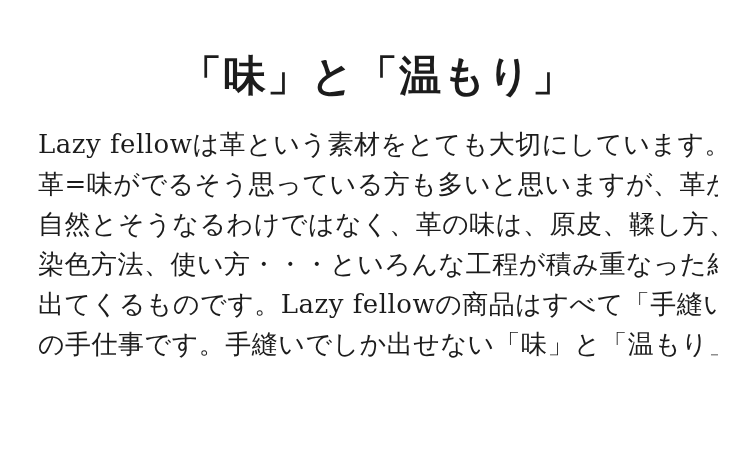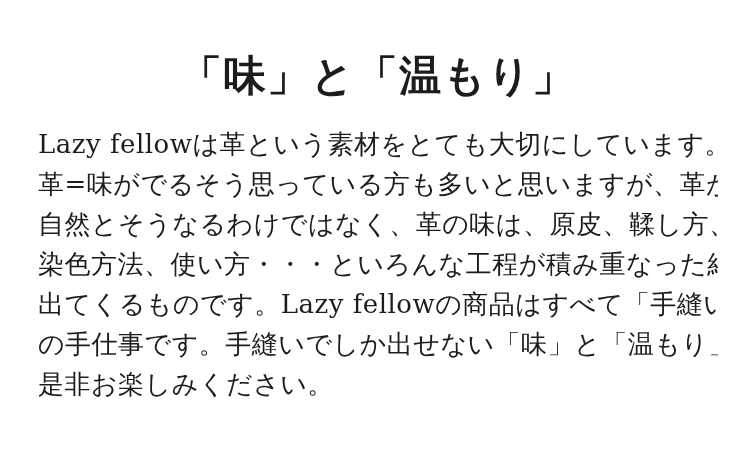--- a/index.html
+++ b/index.html
@@ -52,15 +52,14 @@
 <div class="page">
   <h1 class="title">「味」と「温もり」</h1>
 
   <div class="body-text">
     <div class="line">Lazy fellowは革という素材をとても大切にしています。</div>
     <div class="line">革=味がでるそう思っている方も多いと思いますが、革が</div>
     <div class="line">自然とそうなるわけではなく、革の味は、原皮、鞣し方、</div>
     <div class="line">染色方法、使い方・・・といろんな工程が積み重なった結果</div>
     <div class="line">出てくるものです。Lazy fellowの商品はすべて「手縫い」</div>
     <div class="line">の手仕事です。手縫いでしか出せない「味」と「温もり」を</div>
-    <div class="line last">是非お楽しみください。</div>
   </div>
 </div>
 
 </body></html>

